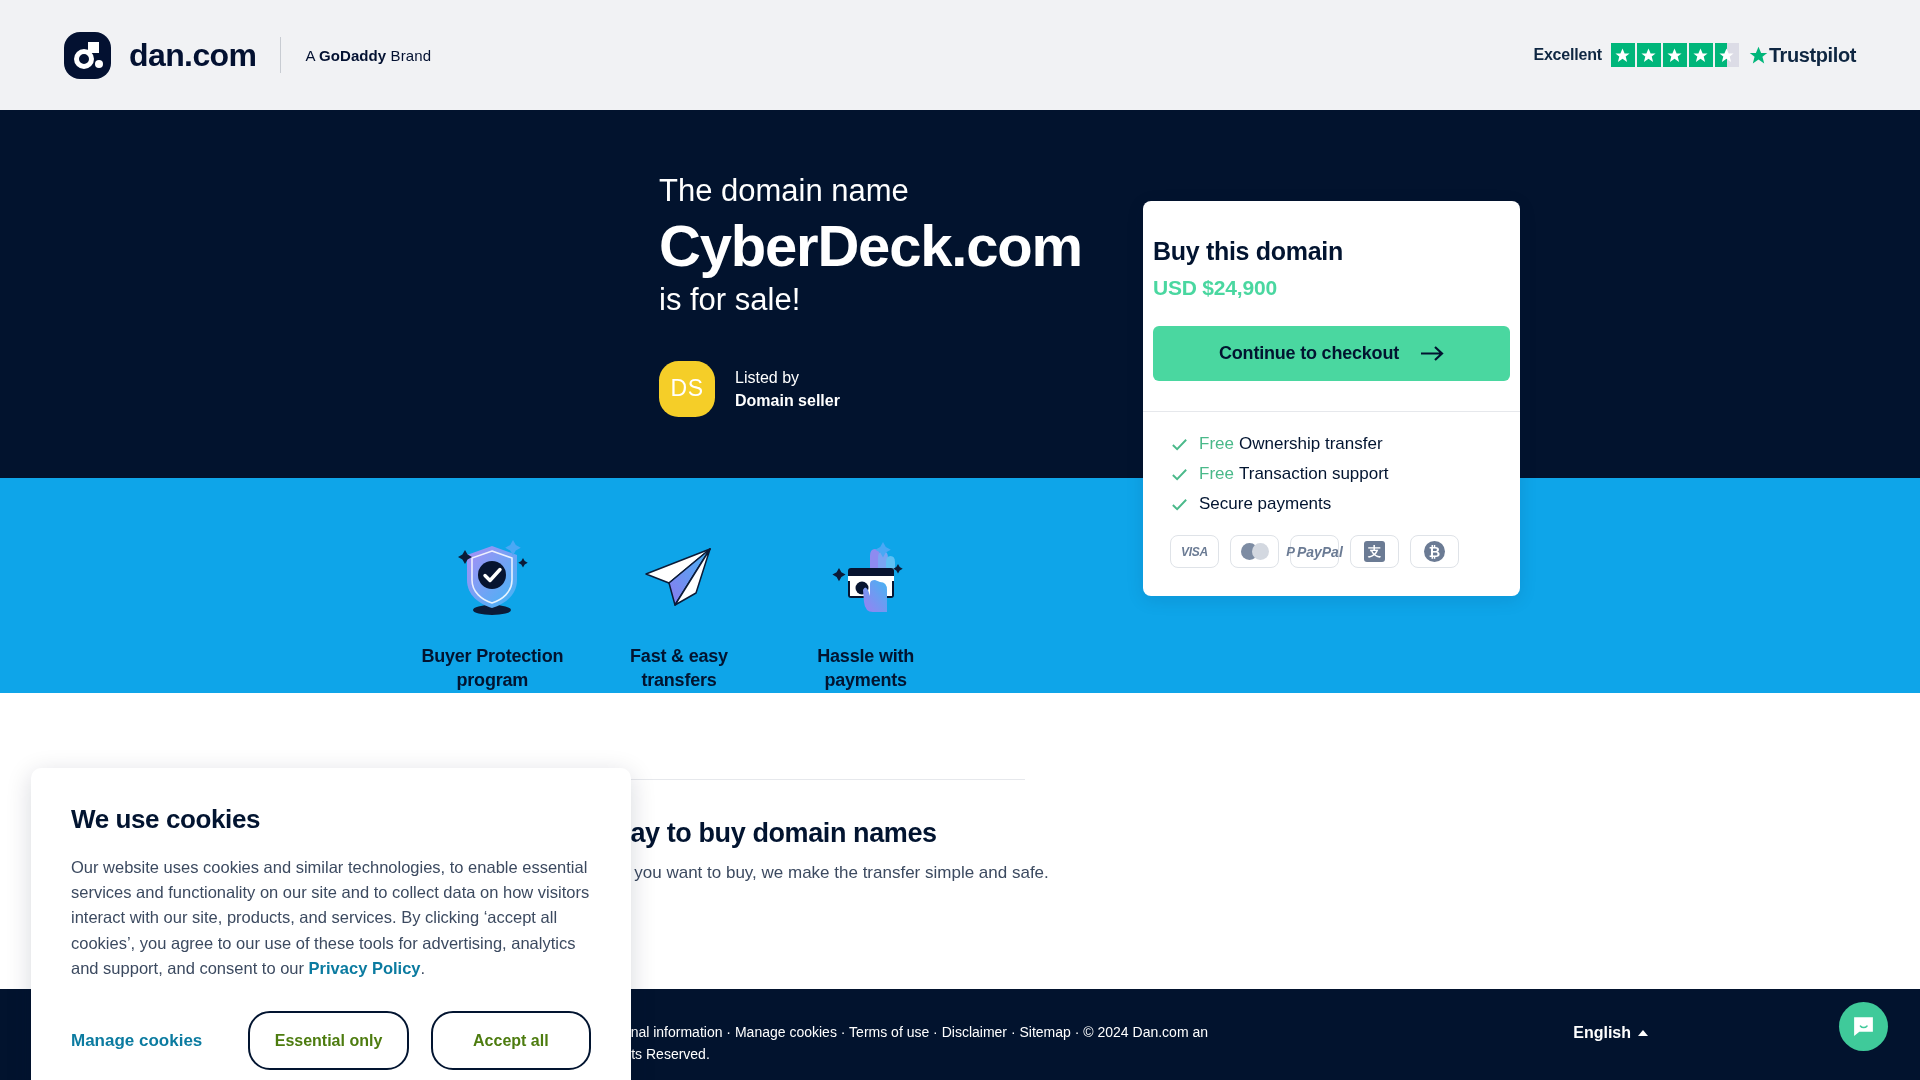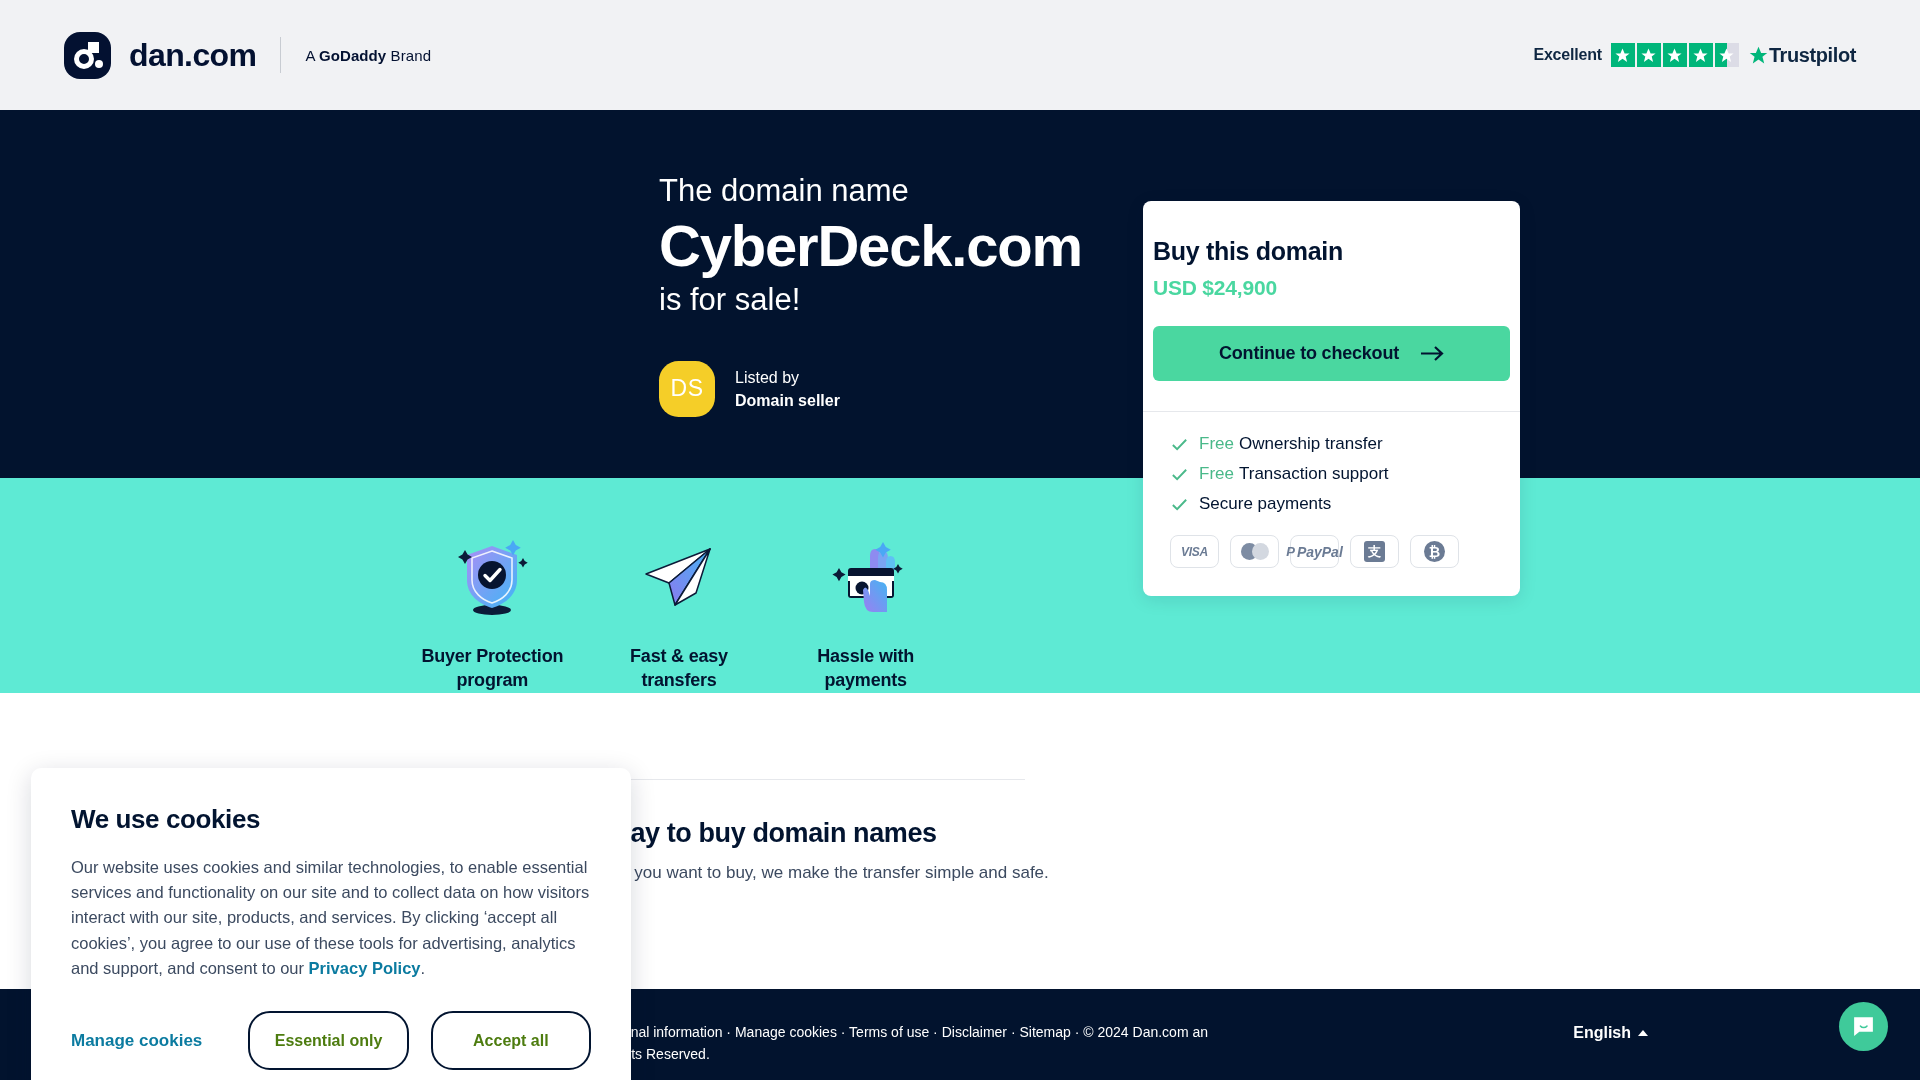--- a/index.html
+++ b/index.html
@@ -126,21 +126,21 @@
   .pp-t { font-size: 14px; font-weight: bold; font-style: italic; color: #6b7b94; }
   .ali { width: 21px; height: 21px; background: #6b7b94; border-radius: 3px;
          display: flex; align-items: center; justify-content: center;
          color: #fff; font-size: 13px; font-weight: bold; line-height: 1; }
   .btc { width: 21px; height: 21px; background: #6b7b94; border-radius: 50%;
          display: flex; align-items: center; justify-content: center;
          color: #fff; font-size: 14px; font-weight: bold; line-height: 1; }
 
   
   .features {
-    position: relative; background: #5eead4;
+    position: relative; background: #0ea5e9;
     padding-top: 52px;
   }
   .feat-row {
     display: flex; gap: 0; margin-left: 399px; width: 560px;
   }
   .feat { width: 187px; text-align: center; }
   .feat-ico { height: 96px; display: flex; align-items: center; justify-content: center; }
   .feat-label {
     font-size: 18px; font-weight: bold; color: #021430;
     line-height: 1.35; margin-top: 18px; letter-spacing: -.2px;

